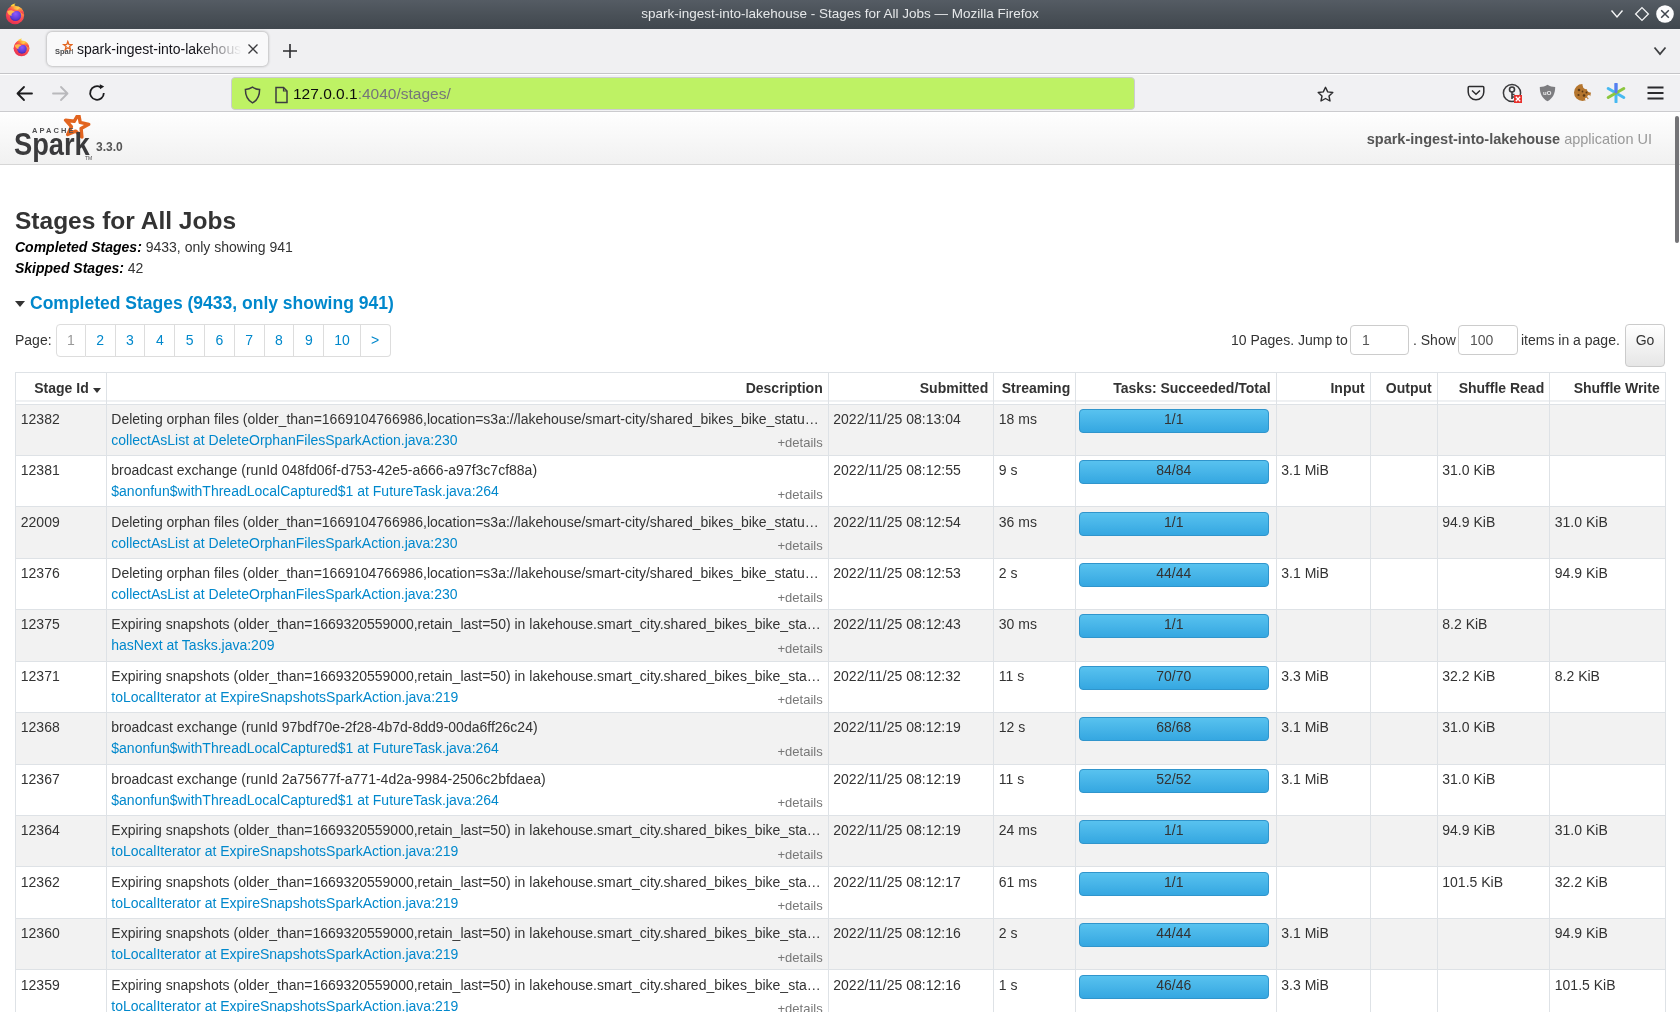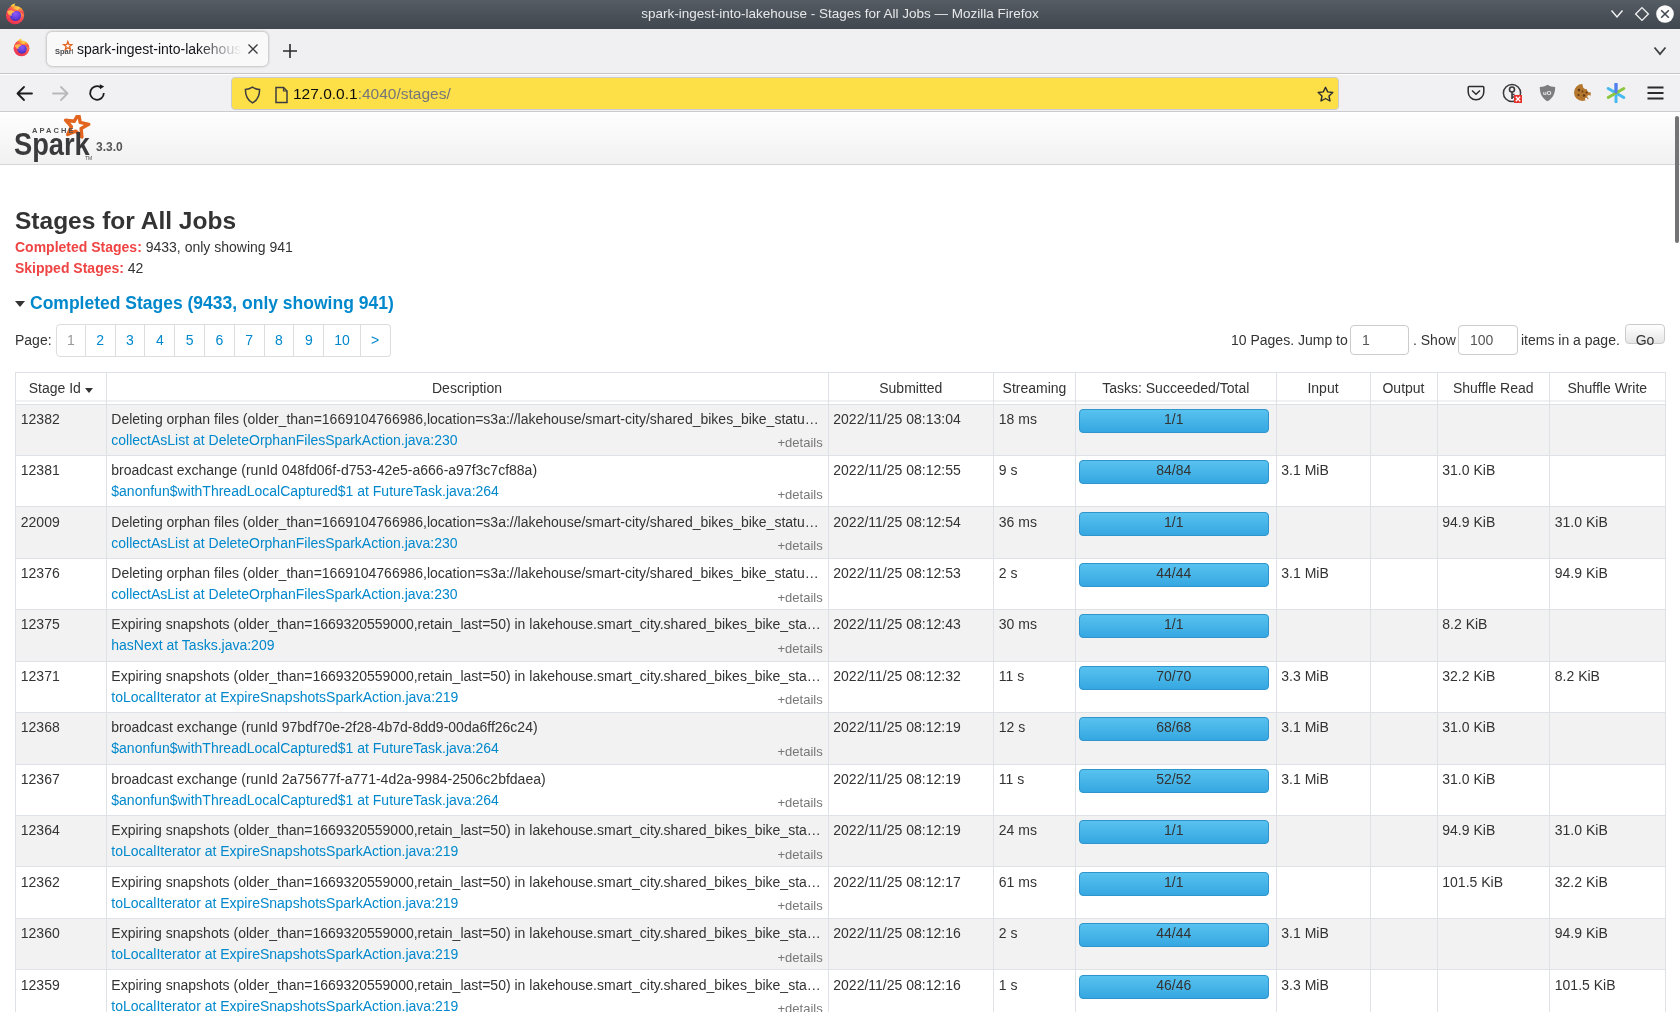--- a/index.html
+++ b/index.html
@@ -14,22 +14,22 @@
 #tabbar { position:absolute; left:0; top:29px; width:1680px; height:45px;
   background:#f0f0f2; border-bottom:1px solid #c5c5c8; }
 .tab { position:absolute; left:47px; top:3px; width:221px; height:34px;
   background:#f9f9fa; border-radius:5px; box-shadow:0 0 3px rgba(0,0,0,.38); }
 .tab .ttext { position:absolute; left:30px; top:0; width:180px; height:34px;
   line-height:34px; font-size:14px; color:#15141a; white-space:nowrap; overflow:hidden; }
 .tab .fade { position:absolute; left:150px; top:1px; width:56px; height:32px;
   background:linear-gradient(90deg, rgba(249,249,250,0), #f9f9fa 80%); }
 #urlrow { position:absolute; left:0; top:75px; width:1680px; height:37px;
   background:#f1f1f3; border-bottom:1px solid #cbcbce; }
-#urlfield { position:absolute; left:231px; top:2px; width:1108px; height:33px;
-  background:#fde047; border:1px solid #ccccd0; border-radius:4px; }
+#urlfield { position:absolute; left:231px; top:2px; width:904px; height:33px;
+  background:#bef264; border:1px solid #ccccd0; border-radius:4px; }
 .urltext { position:absolute; left:61px; top:0; height:31px; line-height:31px;
   font-size:15.5px; color:#0c0c0d; white-space:nowrap; }
 .urltext .dim { color:#75757a; }
 
 
 #navbar { position:absolute; left:0; top:113px; width:1680px; height:52px;
   background:linear-gradient(180deg,#fefefe,#f1f1f1); border-bottom:1px solid #d6d6d6; }
 #navitems { position:absolute; left:138px; top:0; height:52px; display:flex; }
 .navitem { height:52px; line-height:52px; font-size:15px; color:#777777;
   padding:0 15px; white-space:nowrap; }
@@ -40,51 +40,51 @@
 #appname b { color:#555555; }
 #sparklogo { position:absolute; left:13px; top:115px; }
 #ver { position:absolute; left:96px; top:140px; font-size:12px; font-weight:bold;
   color:#555; }
 
 
 #h3 { position:absolute; left:15px; top:206px; font-size:24.5px; font-weight:bold;
   color:#333333; line-height:30px; }
 .infoline { position:absolute; left:15px; font-size:14px; color:#333;
   line-height:21px; }
-.infoline b { color:#ef4444; }
+.infoline b { color:#000000;font-style:italic; }
 #h4 { position:absolute; left:15px; top:292px; font-size:17.5px; font-weight:bold;
   color:#0088cc; line-height:22px; }
 #h4 .arr { display:inline-block; width:0; height:0; border-left:5.5px solid transparent;
   border-right:5.5px solid transparent; border-top:6.5px solid #333; vertical-align:2px;
   margin-right:5px; }
 
 
 #pagelabel { position:absolute; left:15px; top:330px; font-size:14px; color:#333;
   line-height:20px; }
 #pager { position:absolute; left:56px; top:324px; height:33px; }
 #pager .pg { position:absolute; top:0; height:33px; border:1px solid #dddddd;
   border-left:none; background:#fff; text-align:center; font-size:14px; color:#0088cc;
   line-height:31px; }
 #pager .pg.first { border-left:1px solid #ddd; border-radius:4px 0 0 4px; }
 #pager .pg.last { border-radius:0 4px 4px 0; }
 #pager .pg.cur { color:#999; }
 .jumpblk { position:absolute; top:330px; font-size:14px; color:#333; line-height:20px; }
 .inputbox { position:absolute; top:325px; height:30px; border:1px solid #cccccc;
   border-radius:4px; background:#fff; font-size:14px; color:#555555; line-height:28px;
   padding-left:11px; }
-#gobtn { position:absolute; left:1625px; top:324px; width:40px; height:20px;
+#gobtn { position:absolute; left:1625px; top:324px; width:40px; height:43px;
   background:linear-gradient(180deg,#ffffff,#e6e6e6); border:1px solid #cbcbcb;
   border-radius:4px; text-align:center; line-height:31px; font-size:14px; color:#333; }
 
 
 #stagetable { position:absolute; left:15px; top:372px; width:1649.5px;
   border-collapse:collapse; table-layout:fixed; font-size:14px; color:#333; }
 #stagetable th, #stagetable td { border:1px solid #dee2e6; vertical-align:top;
   padding:4.2px 4.8px; overflow:hidden; white-space:nowrap; line-height:21px; }
-#stagetable th { height:31.5px; padding:0 4.8px; font-weight:normal; text-align:center;
+#stagetable th { height:31.5px; padding:0 4.8px; font-weight:bold; text-align:right;
   vertical-align:middle; box-shadow: inset 0 -2.5px 0 #ffffff, inset 0 -3.5px 0 #dee2e6; }
 #stagetable td { height:51.45px; }
 #stagetable tr.odd { background:#f2f2f2; }
 .sorttri { display:inline-block; width:0; height:0; border-left:4.5px solid transparent;
   border-right:4.5px solid transparent; border-top:5.5px solid #333; margin-left:4px; }
 .desc1 { color:#333; overflow:hidden; white-space:nowrap; }
 .desc2 { color:#0088cc; position:relative; }
 .details { position:absolute; right:0px; top:2.5px; color:#777; font-size:13px; }
 .pbar { position:relative; height:24px; border-radius:4px; margin-left:-2px; margin-right:2px;
   background:linear-gradient(180deg,#58c2ef,#35a7e1); border:1px solid #3095cc;
@@ -210,20 +210,21 @@
     <path d="M10 1 L10 19" stroke="#47b9f1" stroke-width="3" stroke-linecap="round"></path>
     <path d="M2.2 5.5 L17.8 14.5" stroke="#47b9f1" stroke-width="3" stroke-linecap="round"></path>
     <path d="M17.8 5.5 L2.2 14.5" stroke="#8cc63f" stroke-width="3" stroke-linecap="round"></path>
     <path d="M10 1 L10 9" stroke="#5a7bf0" stroke-width="3" stroke-linecap="round"></path>
   </svg>
   <svg class="icon" style="left:1647px;top:11px;" width="17" height="14" viewBox="0 0 17 14">
     <path d="M0.5 1.5 L16.5 1.5 M0.5 7 L16.5 7 M0.5 12.5 L16.5 12.5" stroke="#2b2b2e" stroke-width="1.9"></path>
   </svg>
 </div>
 <div id="navbar">
+  <div id="appname"><b>spark-ingest-into-lakehouse</b> application UI</div>
 </div>
 <svg id="sparklogo" width="92" height="48" viewBox="0 0 92 48">
   <path d="M65.6 -1.1 L67.2 7.4 L75.7 9.3 L68.1 13.4 L68.9 22.1 L62.6 16.1 L54.7 19.5 L58.4 11.7 L52.6 5.2 L61.2 6.3 Z" fill="#ffffff" stroke="#e2641f" stroke-width="3.4" stroke-linejoin="round"></path>
   <text x="19" y="17.5" font-family="Liberation Sans" font-size="7.5" font-weight="bold" letter-spacing="2.1" fill="#4d4d4f">APACHE</text>
   <text x="1" y="40" font-family="Liberation Sans" font-size="31" font-weight="bold" fill="#3a3a3c" transform="scale(0.88,1)" transform-origin="1 40">Spark</text>
   <text x="72" y="45" font-family="Liberation Sans" font-size="5" fill="#4d4d4f">TM</text>
 </svg>
 <div id="ver">3.3.0</div>
 <div id="h3">Stages for All Jobs</div>
 <div class="infoline" style="top:237px;"><b>Completed Stages:</b> 9433, only showing 941</div>

